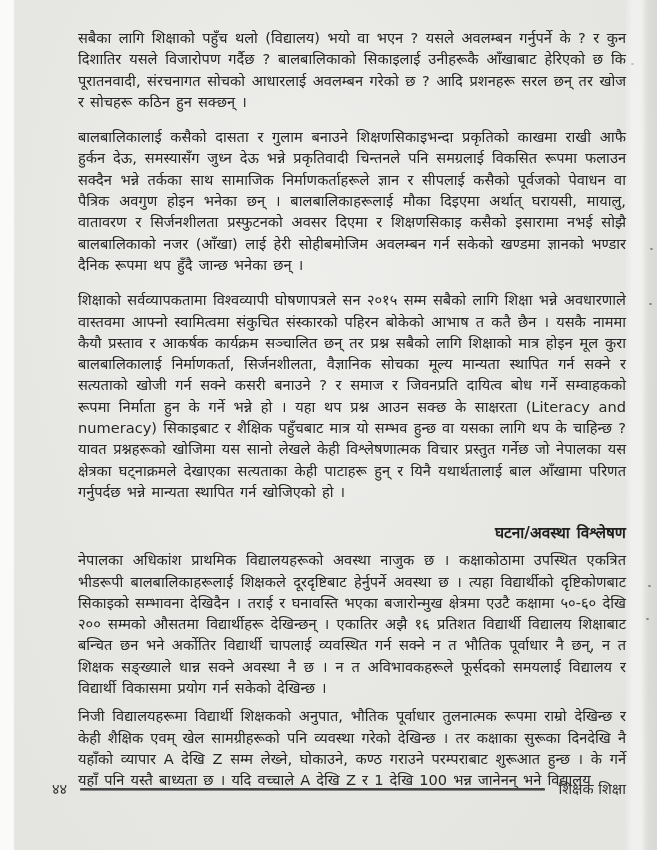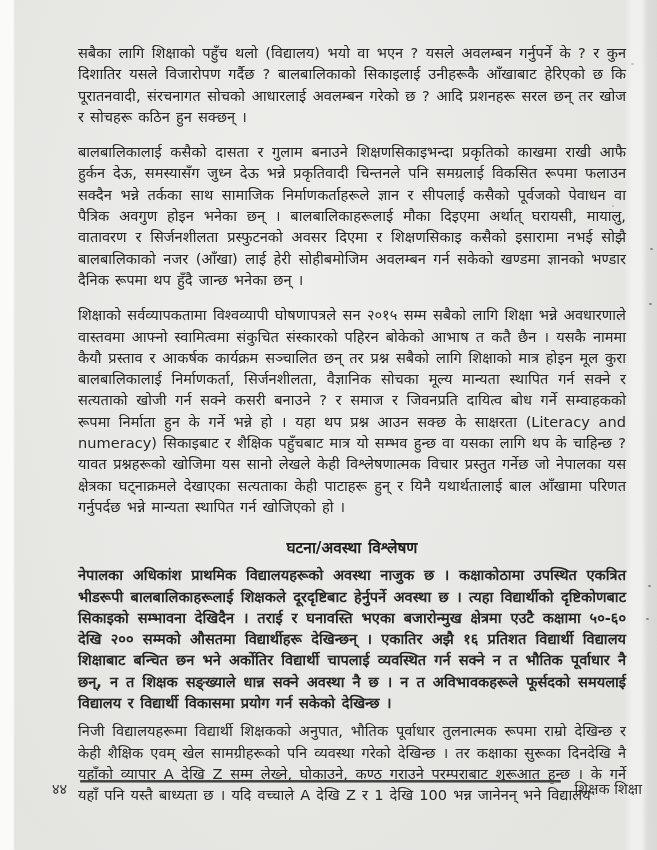--- a/index.html
+++ b/index.html
@@ -24,46 +24,47 @@
       
       radial-gradient(ellipse at 45% 35%, rgba(255,255,255,0.25), rgba(0,0,0,0.03) 85%),
       linear-gradient(180deg, #eaeae7 0%, #e9e9e6 55%, #ebebe8 100%);
     color: #262626;
   }
 
   .content {
     position: absolute;
     left: 78px;
     right: 31px;
-    top: 42px;
+    top: 27px;
     font-size: 14.6px;
     line-height: 21.3px;
     text-align: justify;
     word-spacing: 1.5px;
   }
 
   .content p { margin: 0 0 14px 0; }
   .content p.tight { margin-bottom: 21px; }
-  .content p.mid { margin-bottom: 7px; font-weight: bold; }
+  .content p.mid { margin-bottom: 7px; }
 
   .content h2 {
     font-size: 15.4px;
     font-weight: bold;
     margin: 7px 0 5px 0;
     line-height: 21px;
-    text-align: center;
+    text-align: right;
     color: #1f1f1f;
   }
 
   .footer {
     position: absolute;
     left: 52px;
-    right: 15px;
+    right: 31px;
     top: 778px;
     display: flex;
+    align-items: center;
     gap: 13px;
     font-size: 14.5px;
     color: #2e2e2e;
   }
 
   .footer .rule {
     flex: 1;
     height: 3px;
     margin-top: 2px;
     background: linear-gradient(180deg, #454545 0px, #454545 2px, #8a8a8a 2px, #8a8a8a 3px);

